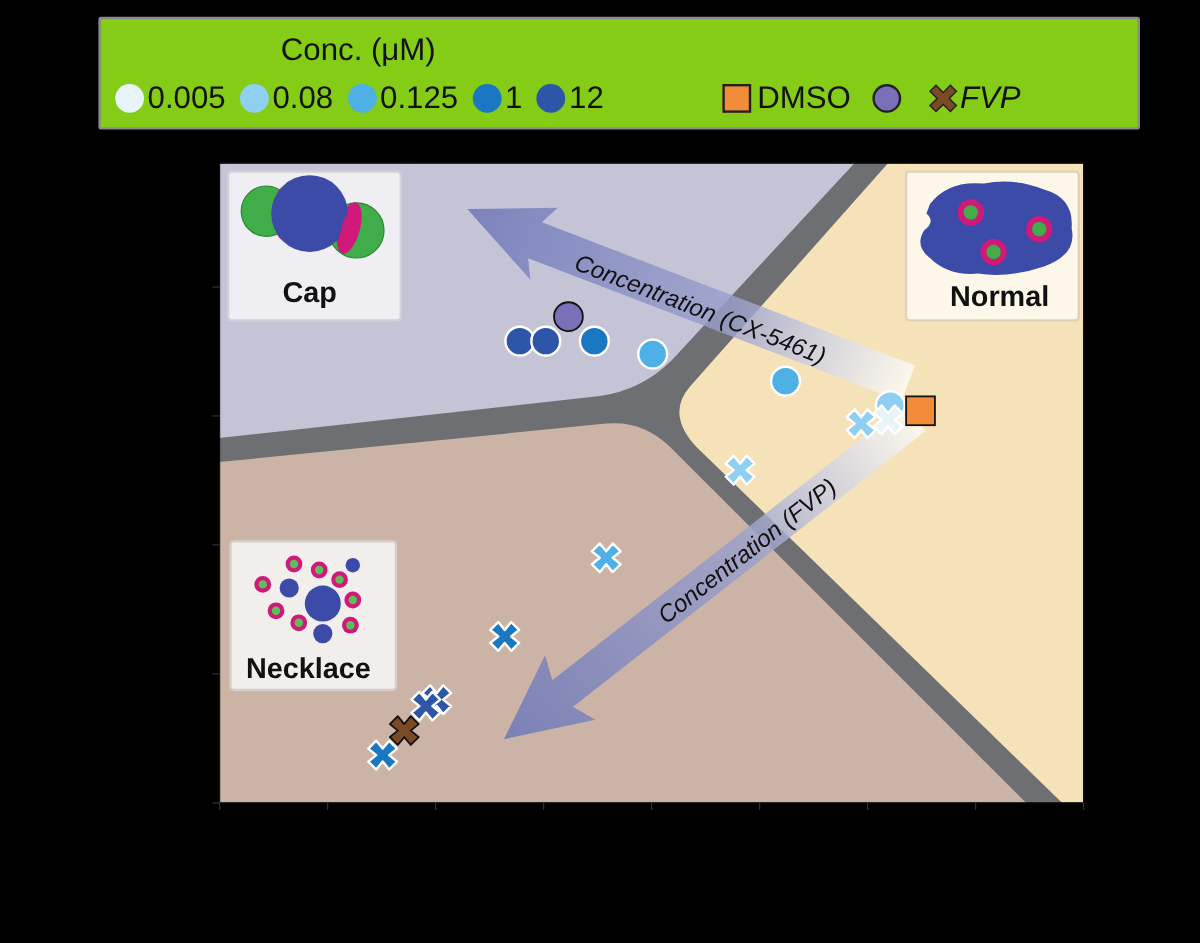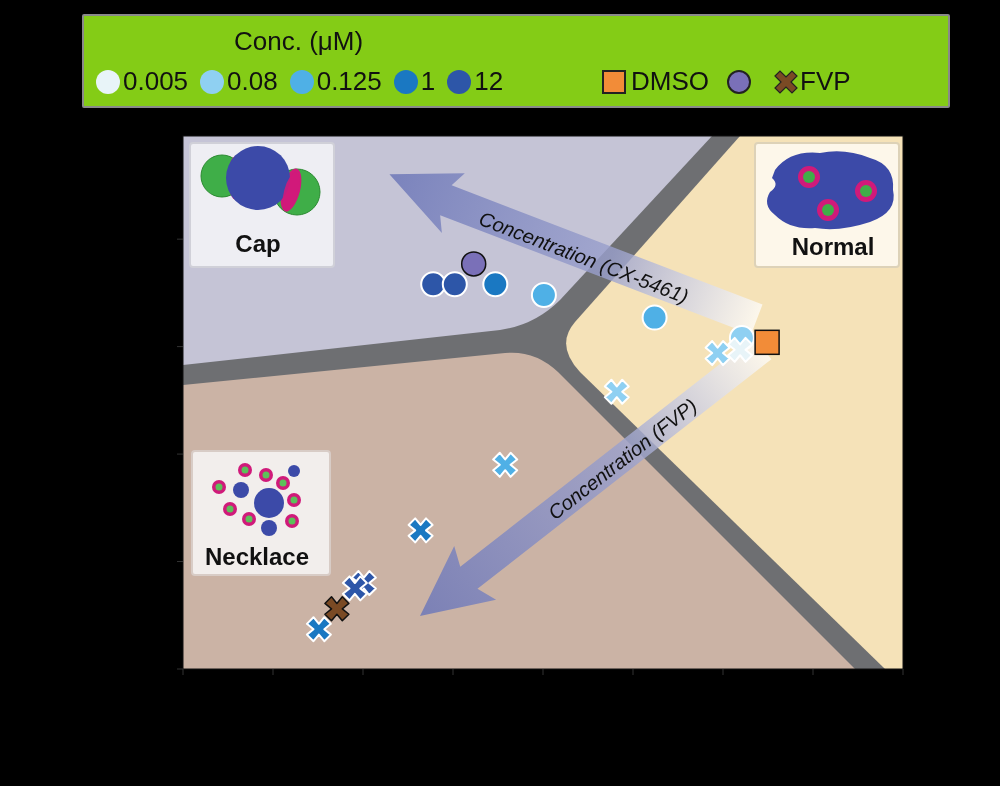--- a/index.html
+++ b/index.html
@@ -46,21 +46,21 @@
     </div>
   </div>
   <div class="leg-row" style="left:474px;margin-left:44px;">
     <div class="leg-item">
       <span class="leg-sq"></span>
       <span>DMSO</span>
     </div>
     <div class="leg-item" style="margin-left:6px;">
       <span class="leg-circ-out"></span>
     </div>
-    <div class="leg-item" style="margin-left:6px;">
+    <div class="leg-item" style="margin-left:6px;font-style:italic;">
       <svg width="28" height="28" viewBox="-14 -14 28 28">
         <path d="M-11,-6 L-6,-11 L0,-5 L6,-11 L11,-6 L5,0 L11,6 L6,11 L0,5 L-6,11 L-11,6 L-5,0 Z" fill="#7a4a24" stroke="#222" stroke-width="1.2"></path>
       </svg>
       <span>FVP</span>
     </div>
   </div>
 </div>
 
 <svg id="chart" width="1000" height="786">
   <defs>

